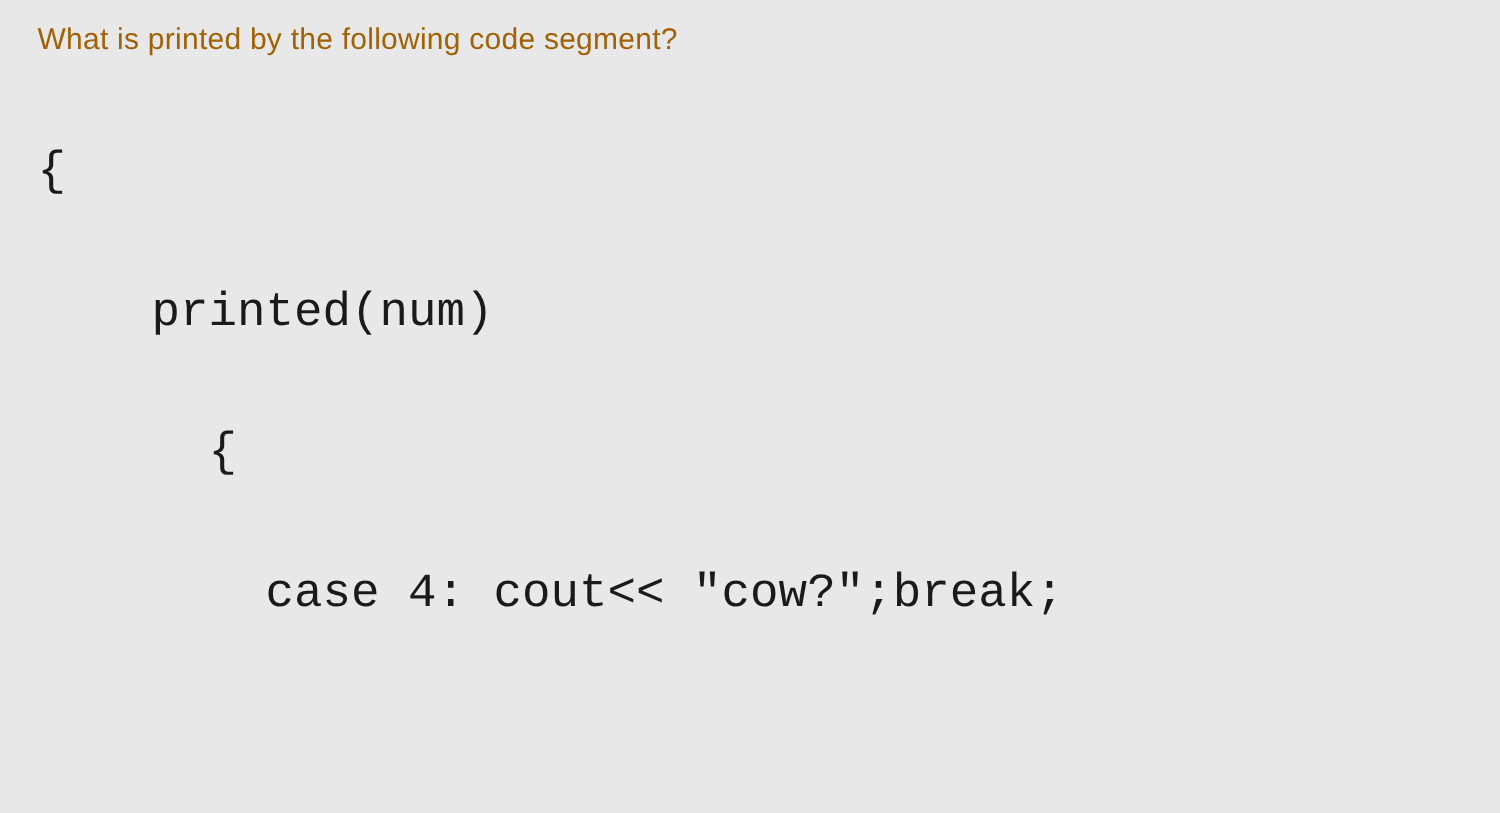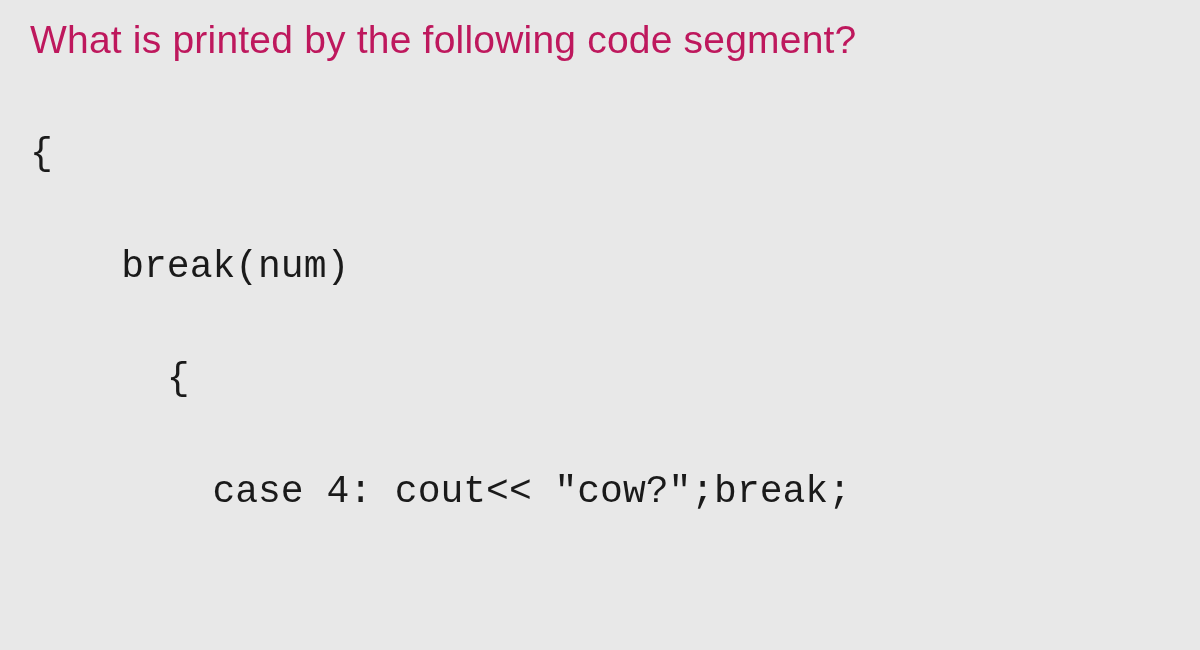--- a/index.html
+++ b/index.html
@@ -10,45 +10,45 @@
     body {
       width: 1200px;
       height: 650px;
       background: #e8e8e8;
       font-family: Arial, sans-serif;
       padding: 18px 30px;
       color: #1a1a1a;
       overflow: hidden;
     }
     .question {
-      font-size: 39px;
+      font-size: 24px;
       font-weight: 400;
       margin-bottom: 8px;
-      color: #be185d;
+      color: #a16207;
       letter-spacing: 0.2px;
     }
     .code-block {
       font-family: 'Courier New', Courier, monospace;
       font-size: 38px;
       line-height: 1.48;
       color: #1a1a1a;
       white-space: pre;
     }
     .code-line {
       display: block;
     }
   </style>
 </head>
 <body>
 
 <div class="question">What is printed by the following code segment?</div>
 
 <div class="code-block">
 <span class="code-line">{</span>
-<span class="code-line">    break(num)</span>
+<span class="code-line">    printed(num)</span>
 <span class="code-line">      {</span>
 <span class="code-line">        case 4: cout&lt;&lt; "cow?";break;</span>
 
 
 
 
 
 </div>
 
 </body></html>

